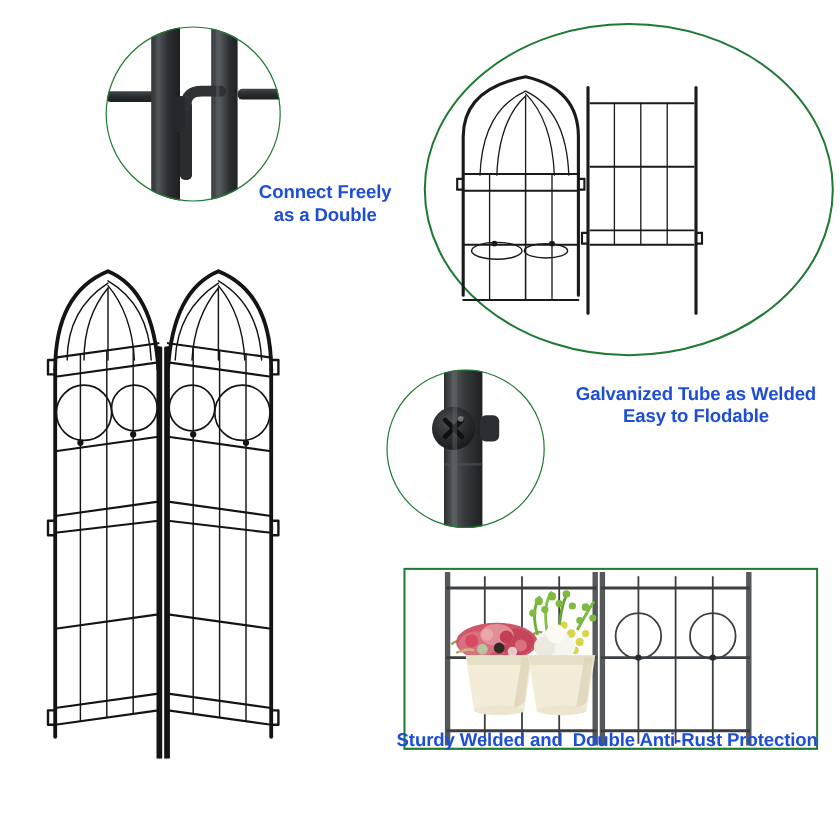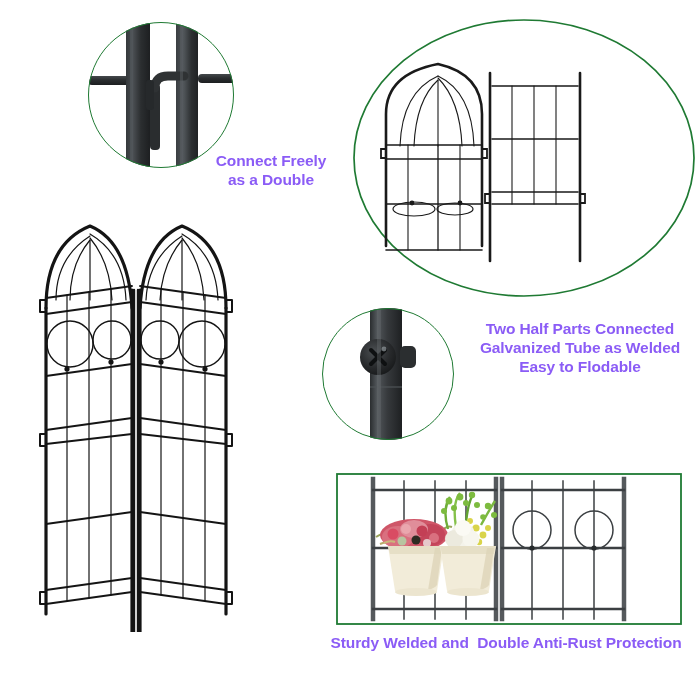--- a/index.html
+++ b/index.html
@@ -15,35 +15,35 @@
     width: 700px;
     height: 700px;
     background: #ffffff;
     overflow: hidden;
   }
   .abs { position: absolute; }
 
   
   .caption {
     font-family: "Liberation Sans", sans-serif;
-    color: #8b5cf6;
+    color: #1d4ed8;
     font-weight: 600;
     line-height: 1.22;
     letter-spacing: -0.1px;
   }
   #caption-connect {
     left: 196px; top: 152px; width: 150px;
     font-size: 15.5px; text-align: center;
   }
   #caption-screws {
     left: 462px; top: 320px; width: 236px;
     font-size: 15.5px; text-align: center;
   }
   #caption-sturdy {
-    left: 312px; top: 634px; width: 388px;
+    left: 312px; top: 609px; width: 388px;
     font-size: 15.5px; text-align: center;
   }
   .cap-line { display: block; white-space: pre; }
 
   
   .green-circle {
     border-radius: 50%;
     border: 1.7px solid #1f7a33;
     box-sizing: border-box;
     background: transparent;
@@ -190,21 +190,20 @@
         <line x1="63" y1="42" x2="49" y2="56"></line>
       </g>
       <circle cx="62" cy="41" r="2.4" fill="#8b9196" opacity="0.75"></circle>
 
       <rect x="55" y="0" width="4" height="132" fill="#6b7074" opacity="0.38"></rect>
     </svg>
   </div>
   <div class="abs green-circle" style="left:322px; top:308px; width:132px; height:132px;"></div>
 
   <div class="abs caption" id="caption-screws">
-    <span class="cap-line">Two Half Parts Connected</span>
     <span class="cap-line">Galvanized Tube as Welded</span>
     <span class="cap-line">Easy to Flodable</span>
   </div>
 
   <div class="abs" style="left:336px; top:473px; width:346px; height:152px;">
     <svg width="346" height="152" viewBox="0 0 346 152">
 
       <rect x="1" y="1" width="344" height="150" fill="none" stroke="#1f7a33" stroke-width="1.8"></rect>
 
       <g stroke="#3b3f42" fill="none" stroke-linecap="square">

